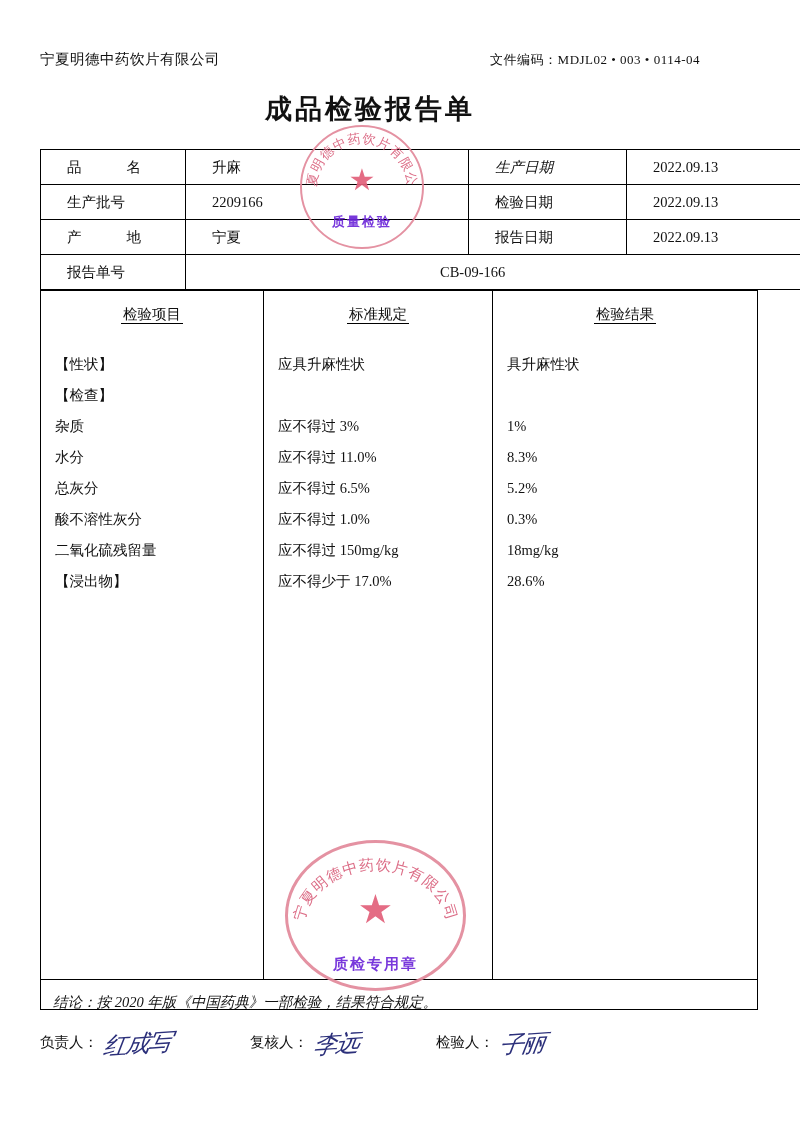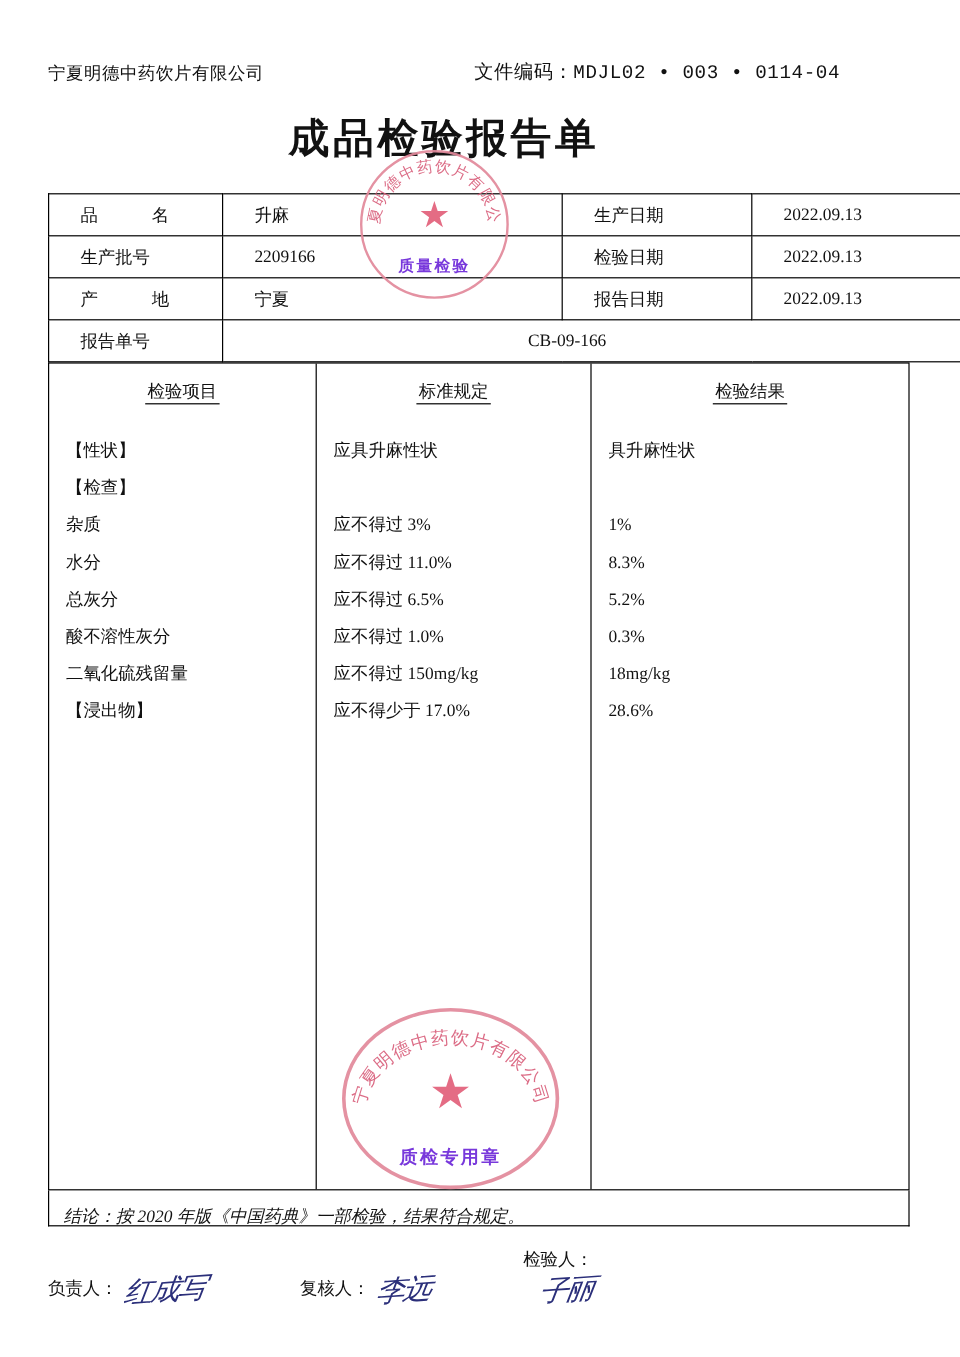--- a/index.html
+++ b/index.html
@@ -27,26 +27,26 @@
     display: flex;
     justify-content: space-between;
     align-items: flex-end;
     font-size: 14.5px;
     letter-spacing: 0.5px;
   }
   .company-name {
     font-family: "Liberation Serif", "DejaVu Serif", serif;
   }
   .doc-code {
-    font-family: Liberation Mono, monospace;
-    font-size: 16px;
+    font-family: Liberation Serif, serif;
+    font-size: 13px;
   }
   .title {
     text-align: center;
-    font-size: 34px;
+    font-size: 27px;
     font-weight: bold;
     letter-spacing: 3px;
     margin-top: 22px;
     margin-bottom: 22px;
   }
   
   table.main {
     width: 720px;
     border-collapse: collapse;
     table-layout: fixed;
@@ -59,21 +59,21 @@
     height: 22px;
   }
   .spread {
     display: inline-block;
     width: 74px;
     text-align: justify;
     text-align-last: justify;
   }
   .col-a { width: 92px; }
   .col-b { width: 230px; }
-  .col-c { width: 105px; }
+  .col-c { width: 105px; font-style: italic; }
   .col-d { width: 293px; }
   
   .items-wrap {
     position: relative;
     border-left: 1px solid #000;
     border-right: 1px solid #000;
     border-bottom: 1px solid #000;
     border-top: 1px solid #000;
     width: 718px;
     height: 690px;
@@ -145,21 +145,21 @@
     font-size: 24px;
     margin-left: 6px;
     transform: skewX(-12deg) rotate(-4deg);
     letter-spacing: -2px;
     line-height: 1;
     position: relative;
     top: 4px;
   }
   .s1 { margin-left: 0; }
   .s2 { margin-left: 80px; }
-  .s3 { margin-left: 78px; flex-direction: column; }
+  .s3 { margin-left: 78px; }
 
   
   .seal {
     position: absolute;
     border: 3px solid #e2899b;
     border-radius: 50%;
     color: #e2899b;
     pointer-events: none;
     opacity: 0.92;
   }

